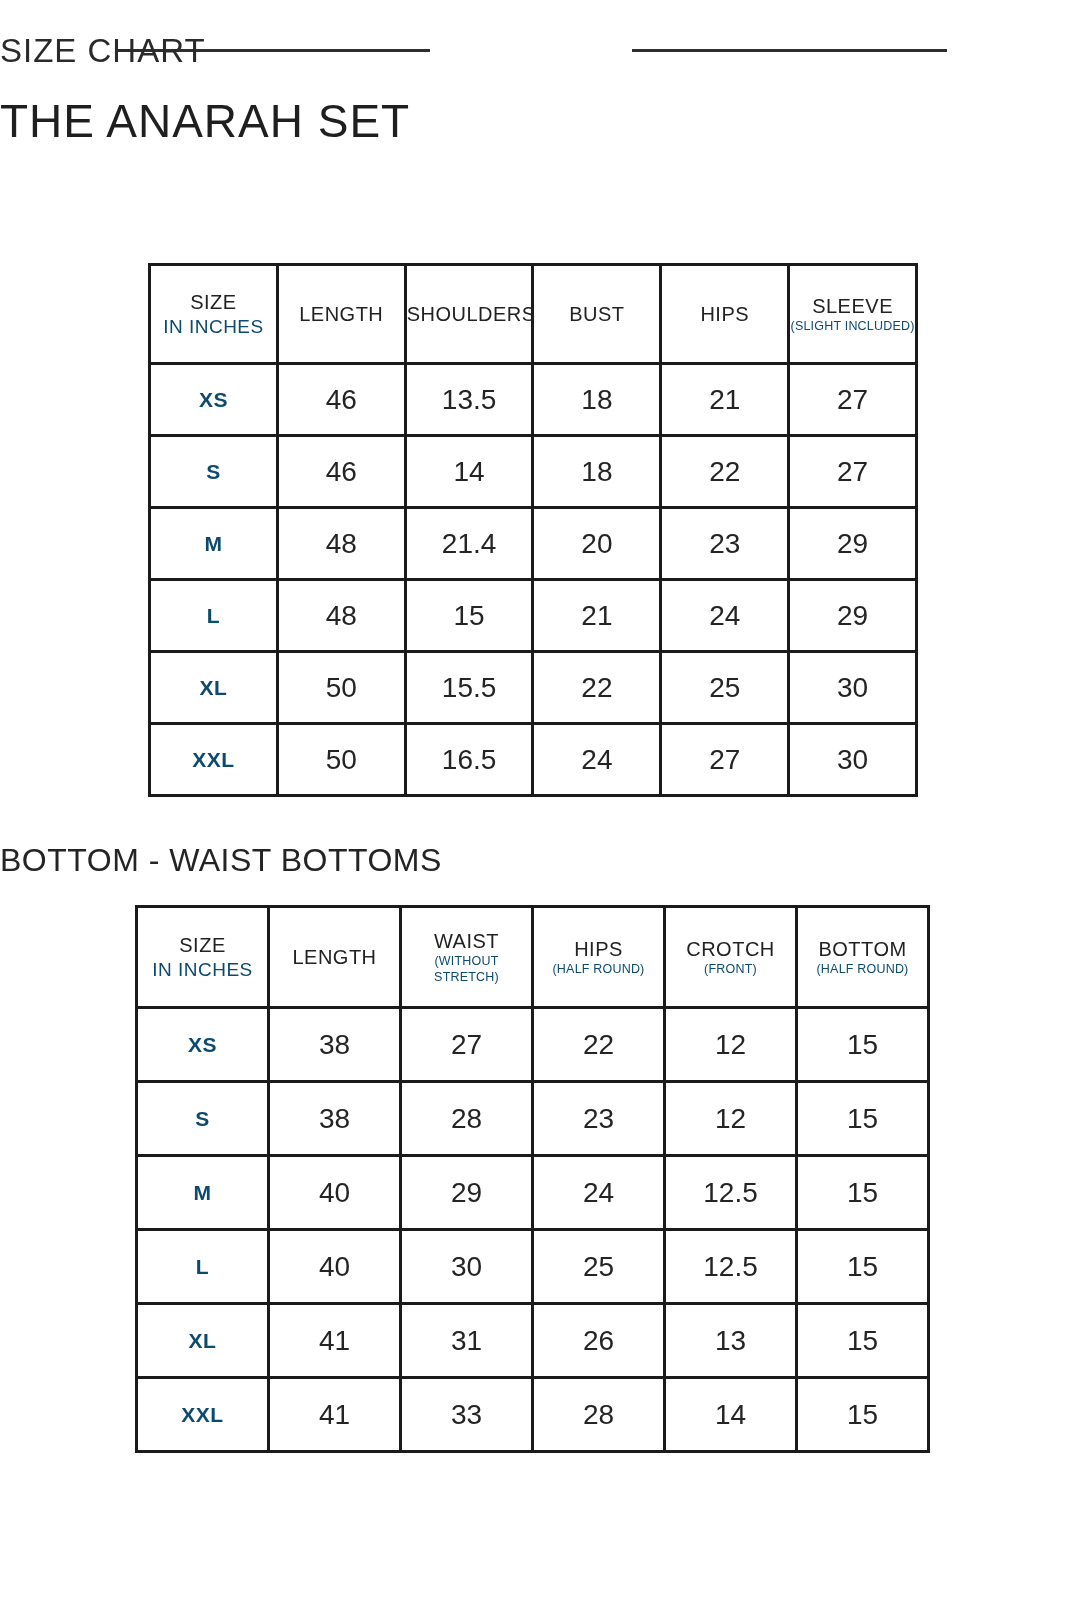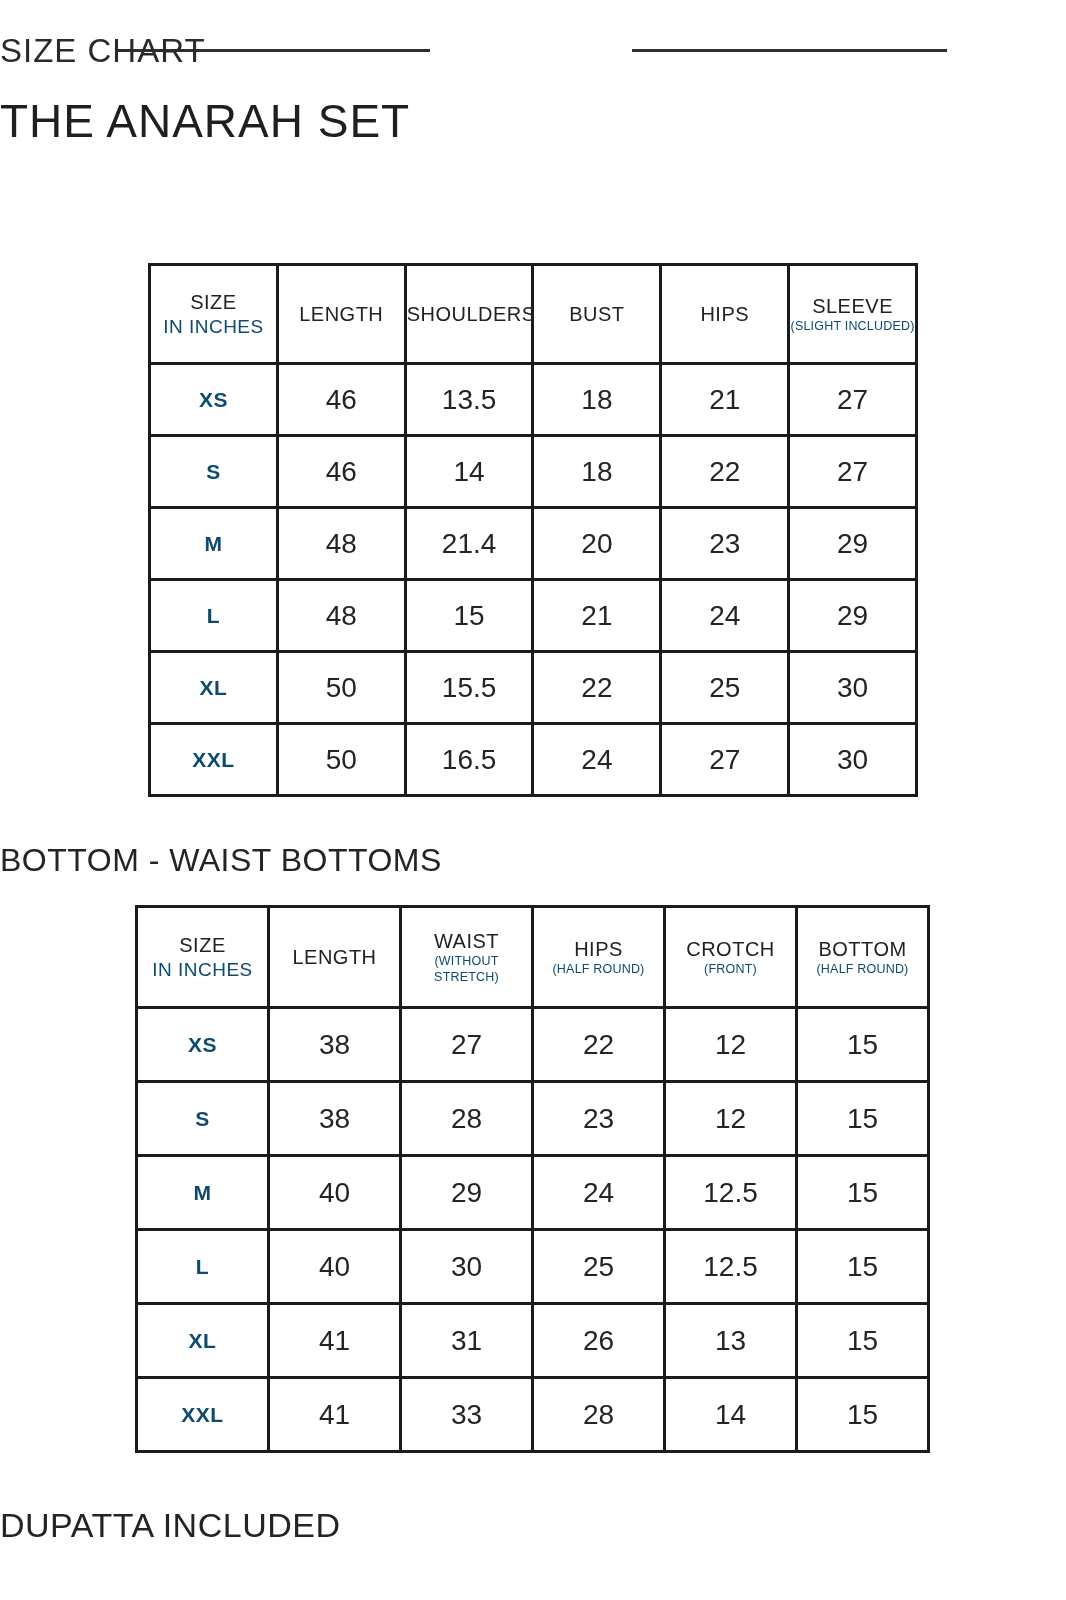--- a/index.html
+++ b/index.html
@@ -242,15 +242,14 @@
             <td class="value-cell">41</td>
             <td class="value-cell">33</td>
             <td class="value-cell">28</td>
             <td class="value-cell">14</td>
             <td class="value-cell">15</td>
           </tr>
         </tbody>
       </table>
     </div>
 
-  <div class="center-text footer-note">DUPATTA INCLUDED</div>
 
 </div>
 
 </body></html>

